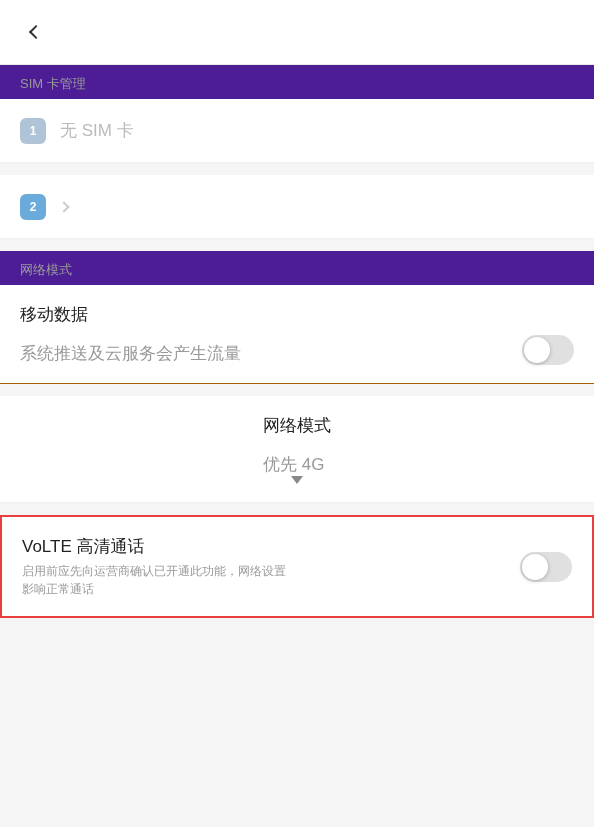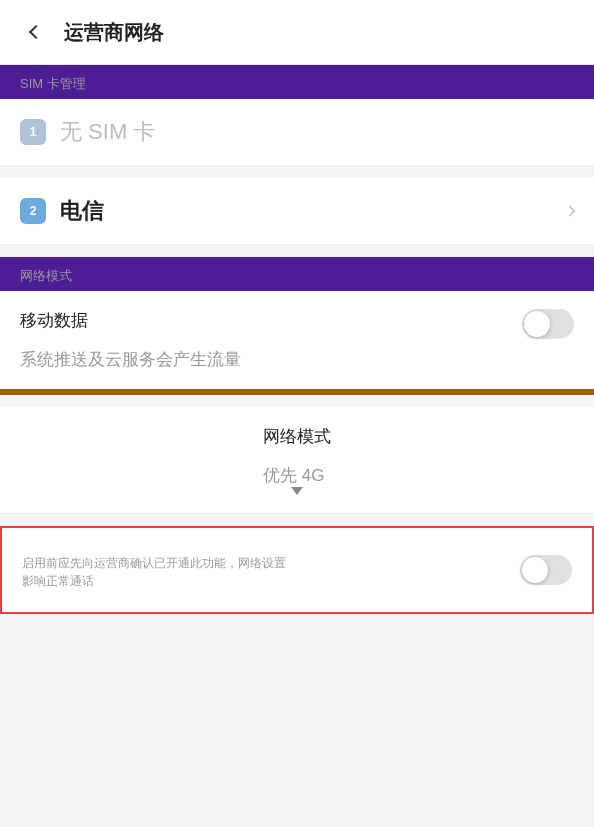--- a/index.html
+++ b/index.html
@@ -85,21 +85,21 @@
 
     .sim-badge-1 {
       background: #b0c4d8;
     }
 
     .sim-badge-2 {
       background: #6aabdb;
     }
 
     .sim-label-text {
-      font-size: 22px;
+      font-size: 17px;
       color: #bbb;
       flex: 1;
     }
 
     .sim-label-text.active {
       color: #222;
       font-weight: 600;
     }
 
     .chevron-right {
@@ -112,23 +112,23 @@
 
     .spacer {
       height: 12px;
       background: #f5f5f5;
     }
 
     .setting-row {
       background: #fff;
       padding: 18px 20px;
       display: flex;
-      align-items: flex-start;
+      align-items: flex-end;
       justify-content: space-between;
-      border-bottom: 6px solid #a16207;
+      border-bottom: 1px solid #a16207;
       min-height: 72px;
     }
 
     .setting-row-inner {
       display: flex;
       flex-direction: column;
     }
 
     .setting-title {
       font-size: 17px;
@@ -217,35 +217,33 @@
       line-height: 1.5;
     }
   </style>
 </head>
 <body>
 
 <div class="header">
   <div class="back-btn">
     <div class="back-chevron"></div>
   </div>
-  <span class="header-title">运营商网络</span>
 </div>
 
 <div class="section-label">SIM 卡管理</div>
 
 <div class="list-item">
   <div class="sim-badge sim-badge-1">1</div>
   <span class="sim-label-text">无 SIM 卡</span>
 </div>
 
 <div class="spacer"></div>
 
 <div class="list-item">
   <div class="sim-badge sim-badge-2">2</div>
-  <span class="sim-label-text active">电信</span>
   <div class="chevron-right"></div>
 </div>
 
 <div class="spacer"></div>
 
 <div class="section-label">网络模式</div>
 
 <div class="setting-row">
   <div class="setting-row-inner">
     <span class="setting-title">移动数据</span>
@@ -263,20 +261,21 @@
     <span class="setting-title">网络模式</span>
     <span class="setting-subtitle">优先 4G</span>
   </div>
   <div class="dropdown-arrow"></div>
 </div>
 
 <div class="spacer"></div>
 
 <div class="volte-row">
   <div class="volte-text-wrap">
+    <div class="volte-title">VoLTE 高清通话</div>
     <div class="volte-subtitle">
       <span>启用前应先向运营商确认已开通此功能，网络设置</span><br>
       <span>影响正常通话</span>
     </div>
   </div>
   <div class="toggle">
     <div class="knob"></div>
   </div>
 </div>
 

